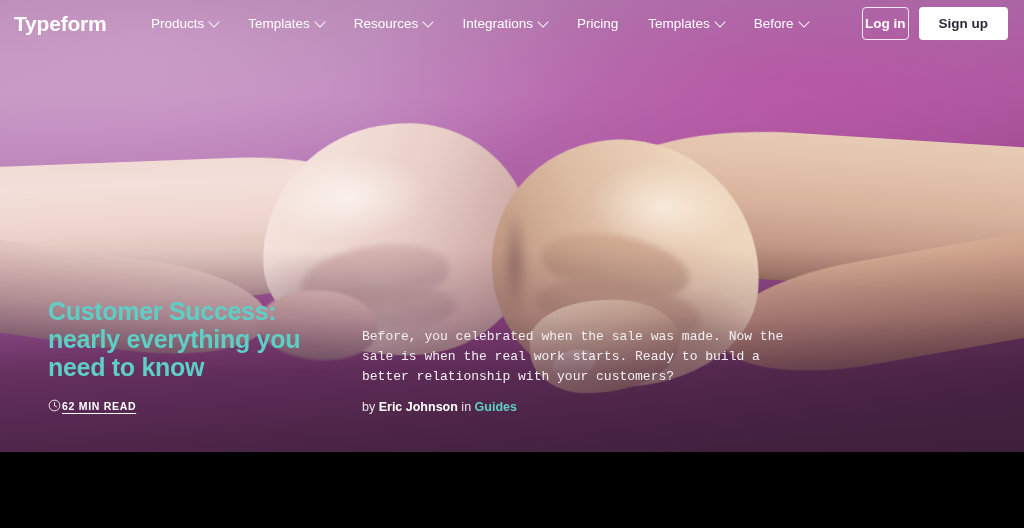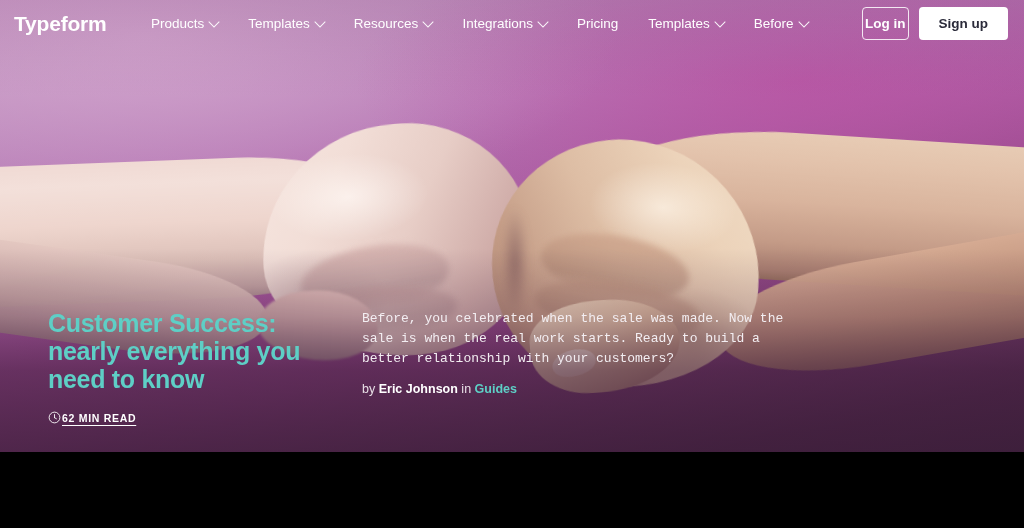--- a/index.html
+++ b/index.html
@@ -245,24 +245,24 @@
     border-radius:4px;
     background:#ffffff;
     cursor:pointer;
     white-space:nowrap;
     font-family:"Liberation Sans", sans-serif;
   }
 
   
   .hero {
     position:absolute;
-    left:0; right:0; bottom:4px;
+    left:0; right:0; bottom:16px;
     padding:0 30px 14px 48px;
     display:flex;
-    align-items:flex-start;
+    align-items:flex-end;
     gap:44px;
     z-index:30;
   }
   .hero-left { width:270px; flex:0 0 270px; padding-bottom:10px; }
   .hero-title {
     color:#5ecfc6;
     font-size:25px;
     line-height:1.12;
     font-weight:700;
     letter-spacing:-.3px;

